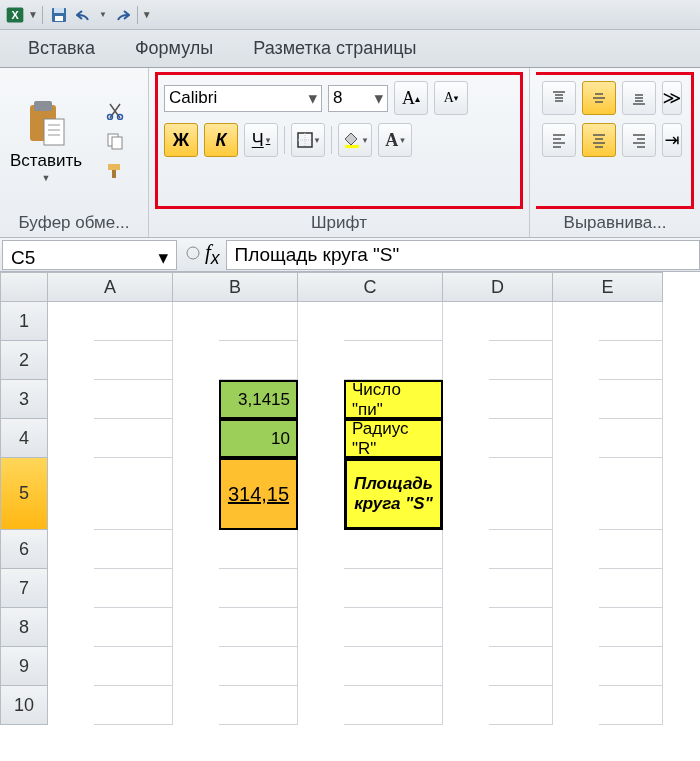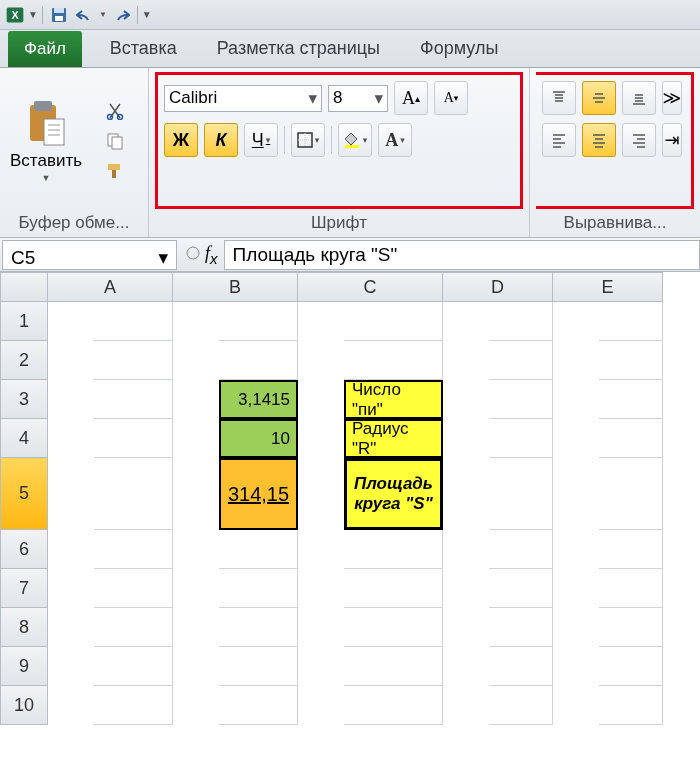--- a/index.html
+++ b/index.html
@@ -26,21 +26,21 @@
 .combo{background:#fff;border:1px solid #abb0b8;display:flex;align-items:center;padding:2px 4px;font-size:17px;}
 .combo .dd{margin-left:auto;color:#555;}
 .fmtbtn{width:34px;height:34px;border:1px solid #c8ccd2;background:linear-gradient(#fcfdfe,#e7ebef);border-radius:3px;display:flex;align-items:center;justify-content:center;cursor:pointer;font-size:18px;}
 .fmtbtn.on{background:linear-gradient(#ffe79b,#ffca3a);border-color:#c79a18;}
 .fmtbtn .dd{font-size:9px;margin-left:2px;color:#555;}
 .align-area{display:flex;flex-direction:column;gap:8px;width:150px;}
 .namebar{height:34px;background:linear-gradient(#f3f5f7,#e3e7eb);border-bottom:1px solid #b2b8c0;display:flex;align-items:center;}
 .namebox{width:175px;height:30px;background:#fff;border:1px solid #b0b5bc;margin:0 2px;display:flex;align-items:flex-end;padding:0 8px;font-size:19px;}
 .namebox .dd{margin-left:auto;}
 .fx-area{display:flex;align-items:center;gap:4px;padding:0 6px;}
-.fx{font-style:italic;font-family:serif;font-size:18px;}
+.fx{font-style:italic;font-family:serif;font-size:21px;}
 .fbar{flex:1;height:30px;background:#fff;border:1px solid #b0b5bc;padding:0 8px;display:flex;align-items:center;font-size:19px;}
 .sheet{display:flex;}
 .rowhdrs{display:flex;flex-direction:column;}
 .corner{width:48px;height:30px;background:linear-gradient(#f1f3f5,#e1e5e9);border:1px solid #b7bdc4;}
 .rh{width:48px;height:39px;background:linear-gradient(#f1f3f5,#e1e5e9);border:1px solid #b7bdc4;border-top:none;display:flex;align-items:center;justify-content:center;font-size:18px;color:#333;}
 .rh.sel{background:linear-gradient(#ffd659,#ffb812);}
 .cols{display:flex;}
 .ch{height:30px;background:linear-gradient(#f1f3f5,#e1e5e9);border:1px solid #b7bdc4;border-left:none;display:flex;align-items:center;justify-content:center;font-size:18px;color:#333;}
 .grid{display:grid;grid-template-columns:125px 125px 145px 110px 110px;}
 .cell{height:39px;border-right:1px solid #d0d4d9;border-bottom:1px solid #d0d4d9;display:flex;align-items:center;padding:0 6px;font-size:17px;margin-left:46px;}
@@ -79,24 +79,23 @@
   <div class="qat-btn">
       <svg width="18" height="14" viewBox="0 0 18 14">
         <path d="M12 3 L17 7 L12 11 M16 7 Q8 7 6 12" stroke="#2b5c9b" stroke-width="2" fill="none"></path>
       </svg>
     </div>
   <div class="qat-sep"></div>
   <span style="font-size:10px;color:#555;">▼</span>
 </div>
 
 <div class="tabs">
-  <div class="tab-file">Файл</div>
   <div class="tab">Вставка</div>
+  <div class="tab">Формулы</div>
   <div class="tab">Разметка страницы</div>
-  <div class="tab">Формулы</div>
 </div>
 
 <div class="ribbon">
 
   <div class="grp" style="width:168px;">
     <div class="grp-body" style="gap:16px;">
       <div class="paste-main">
         <svg width="44" height="50" viewBox="0 0 44 50">
             <rect x="6" y="6" width="26" height="36" fill="#c68c3a" rx="3"></rect>
             <rect x="10" y="2" width="18" height="10" fill="#8a8f97" rx="2"></rect>

